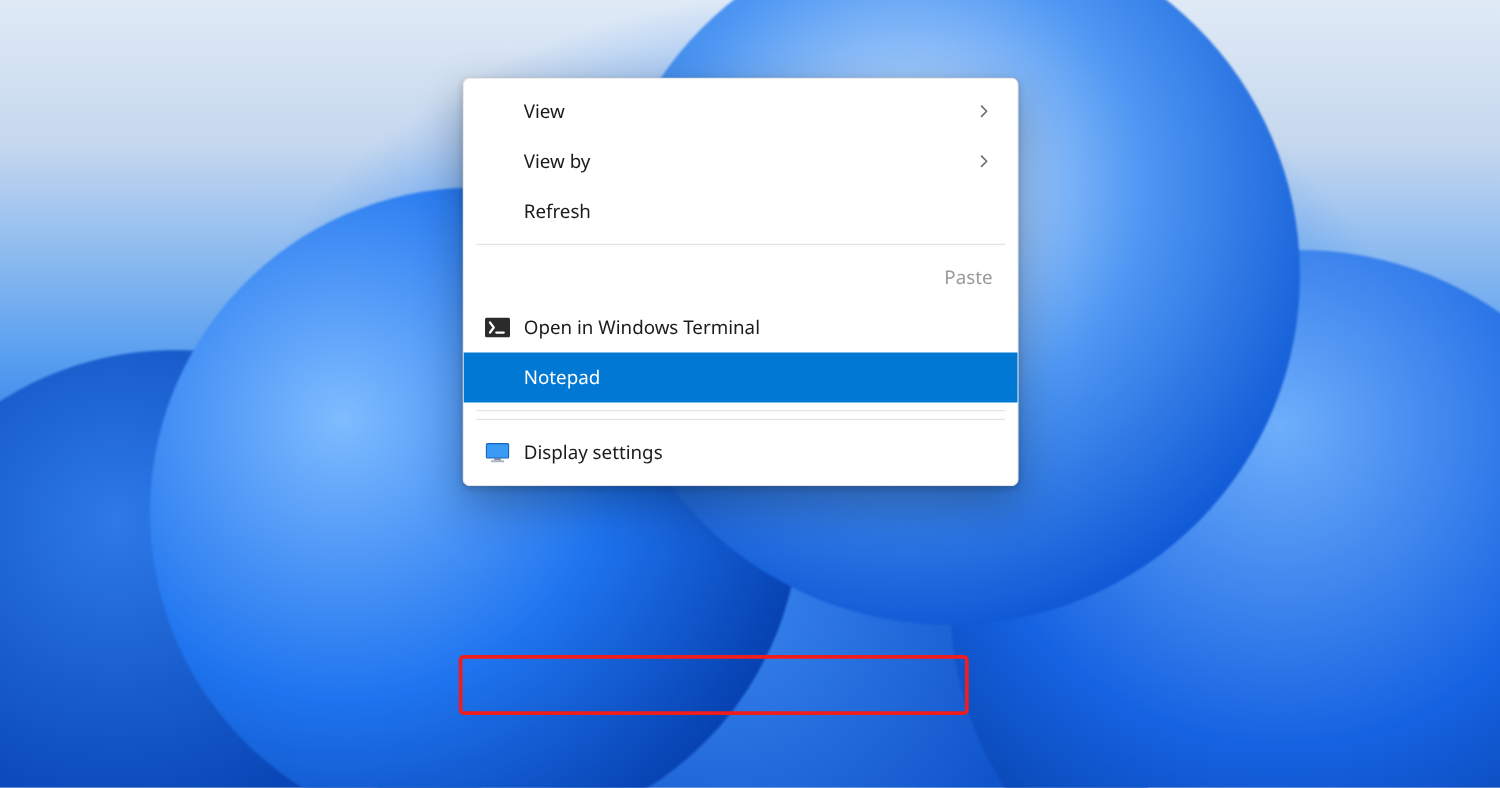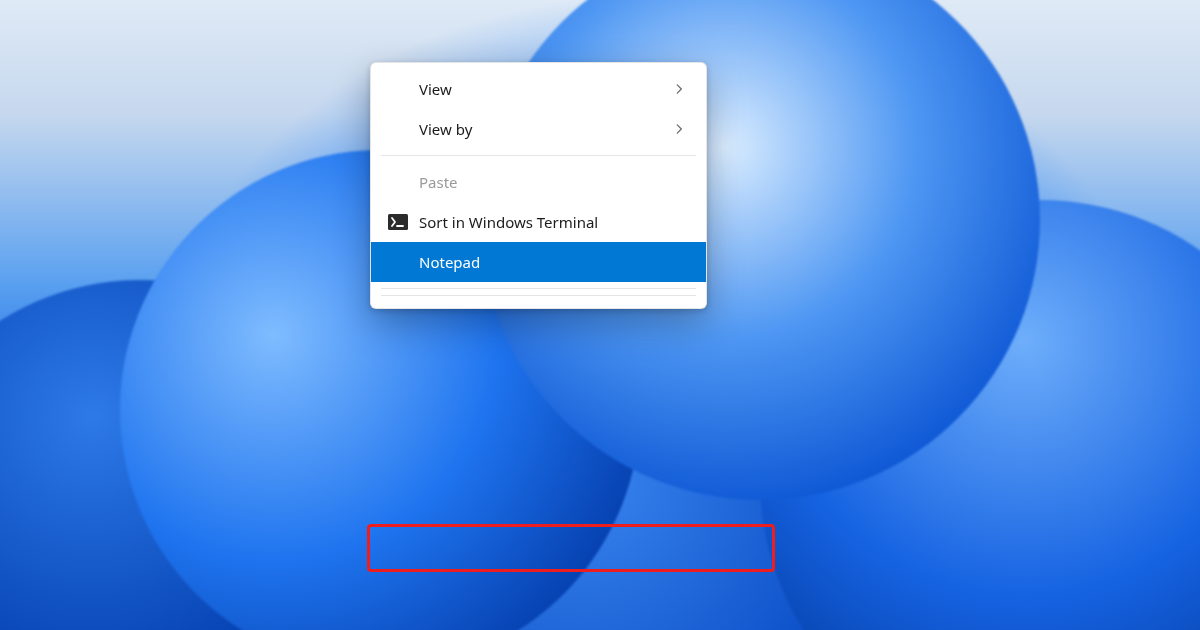--- a/index.html
+++ b/index.html
@@ -43,21 +43,21 @@
         transform: rotate(-6deg); }
   .p5 { left: -120px; top: 280px; width: 520px; height: 520px;
         background: radial-gradient(circle at 55% 25%, #2d7ae8 0%, #0642b3 55%, #012772 85%);
         transform: rotate(-32deg); }
 
   
   .context-menu {
     position: absolute;
     left: 370px;
     top: 62px;
-    width: 337px;
+    width: 445px;
     background: #ffffff;
     border: 1px solid rgba(0,0,0,0.10);
     border-radius: 6px;
     box-shadow: 0 14px 36px rgba(0,0,0,0.28), 0 2px 6px rgba(0,0,0,0.18);
     padding: 6px 4px;
     font-size: 15px;
     color: #1b1b1b;
   }
   .menu-item {
     display: flex;
@@ -84,21 +84,21 @@
     height: 14px;
     color: #6b6b6b;
   }
   .menu-item.selected {
     background: #0078d4;
     color: #ffffff;
     border-radius: 0;
     margin: 0 -4px;
     padding: 0 7px 0 14px;
   }
-  .menu-item.disabled { color: #9a9a9a; }
+  .menu-item.disabled { color: #9a9a9a; text-align: right; }
   .separator {
     height: 1px;
     margin: 6px 6px;
     background: rgba(0,0,0,0.10);
   }
 
   
   .annotation {
     position: absolute;
     border: 3px solid #ef1d1d;
@@ -125,45 +125,59 @@
           <polyline points="9 5 16 12 9 19"></polyline>
         </svg>
     </div>
     <div class="menu-item">
       <span class="icon-slot"></span>
       <span class="label">View by</span>
       <svg class="chev" viewBox="0 0 24 24" fill="none" stroke="currentColor" stroke-width="2.2" stroke-linecap="round" stroke-linejoin="round">
           <polyline points="9 5 16 12 9 19"></polyline>
         </svg>
     </div>
+    <div class="menu-item">
+      <span class="icon-slot"></span>
+      <span class="label">Refresh</span>
+    </div>
 
     <div class="separator"></div>
 
     <div class="menu-item disabled">
       <span class="icon-slot"></span>
       <span class="label">Paste</span>
     </div>
     <div class="menu-item">
       <span class="icon-slot">
         <svg viewBox="0 0 20 16" width="20" height="16">
           <rect x="0" y="0" width="20" height="16" rx="1.5" fill="#2b2b2b"></rect>
           <polyline points="4,4 7,8 4,12" fill="none" stroke="#ffffff" stroke-width="1.8" stroke-linecap="round" stroke-linejoin="round"></polyline>
           <line x1="9" y1="12" x2="15" y2="12" stroke="#ffffff" stroke-width="1.8" stroke-linecap="round"></line>
         </svg>
       </span>
-      <span class="label">Sort in Windows Terminal</span>
+      <span class="label">Open in Windows Terminal</span>
     </div>
     <div class="menu-item selected">
       <span class="icon-slot"></span>
       <span class="label">Notepad</span>
     </div>
 
     <div class="separator"></div>
 
 
     <div class="separator"></div>
 
+    <div class="menu-item">
+      <span class="icon-slot">
+        <svg viewBox="0 0 22 18" width="20" height="16">
+          <rect x="1" y="1" width="20" height="13" rx="1" fill="#3a9bf4" stroke="#1565c0" stroke-width="1"></rect>
+          <rect x="8" y="14" width="6" height="2" fill="#7a8899"></rect>
+          <rect x="5" y="16" width="12" height="2" rx="1" fill="#aab4c0"></rect>
+        </svg>
+      </span>
+      <span class="label">Display settings</span>
+    </div>
 
   </div>
 
   <div class="annotation" style="left:367px; top:524px; width:408px; height:48px;"></div>
 
 </div>
 
 </body></html>

